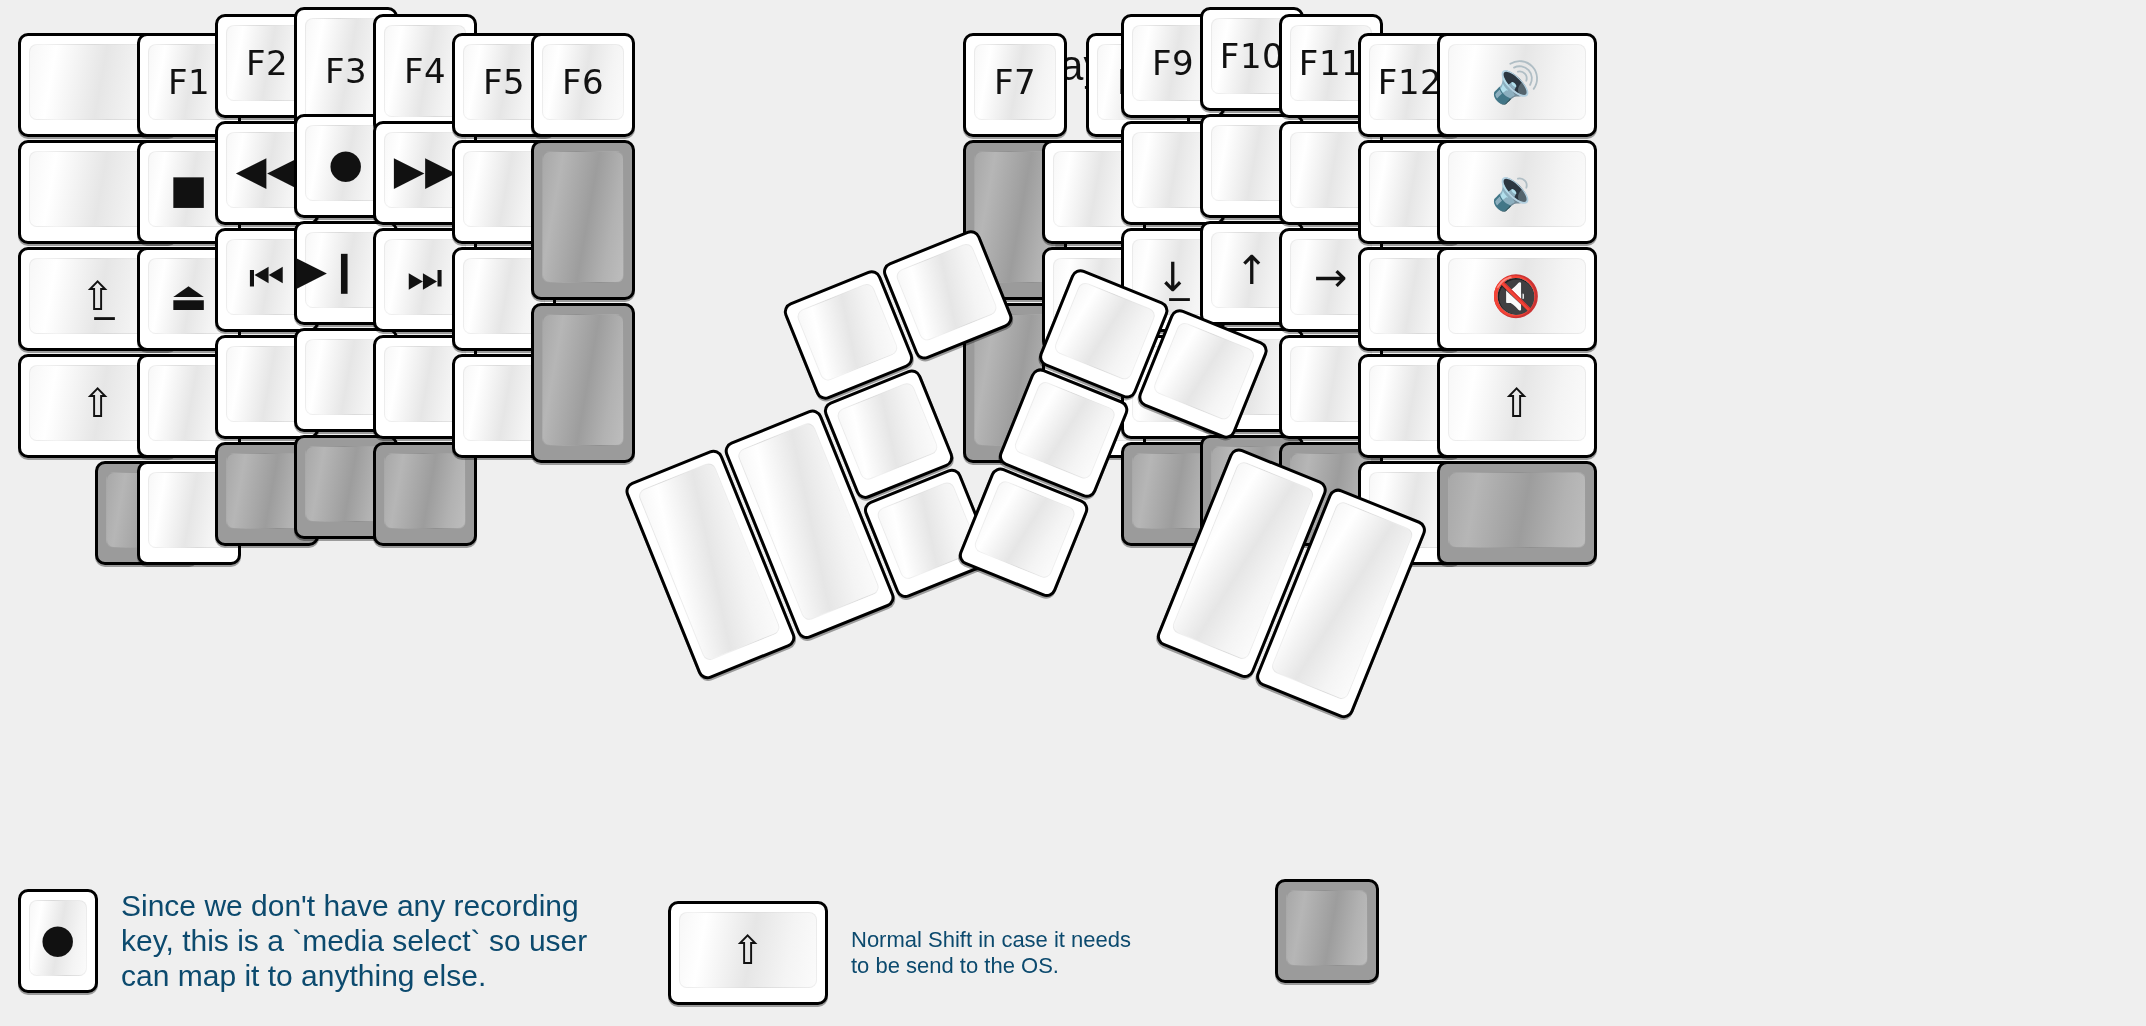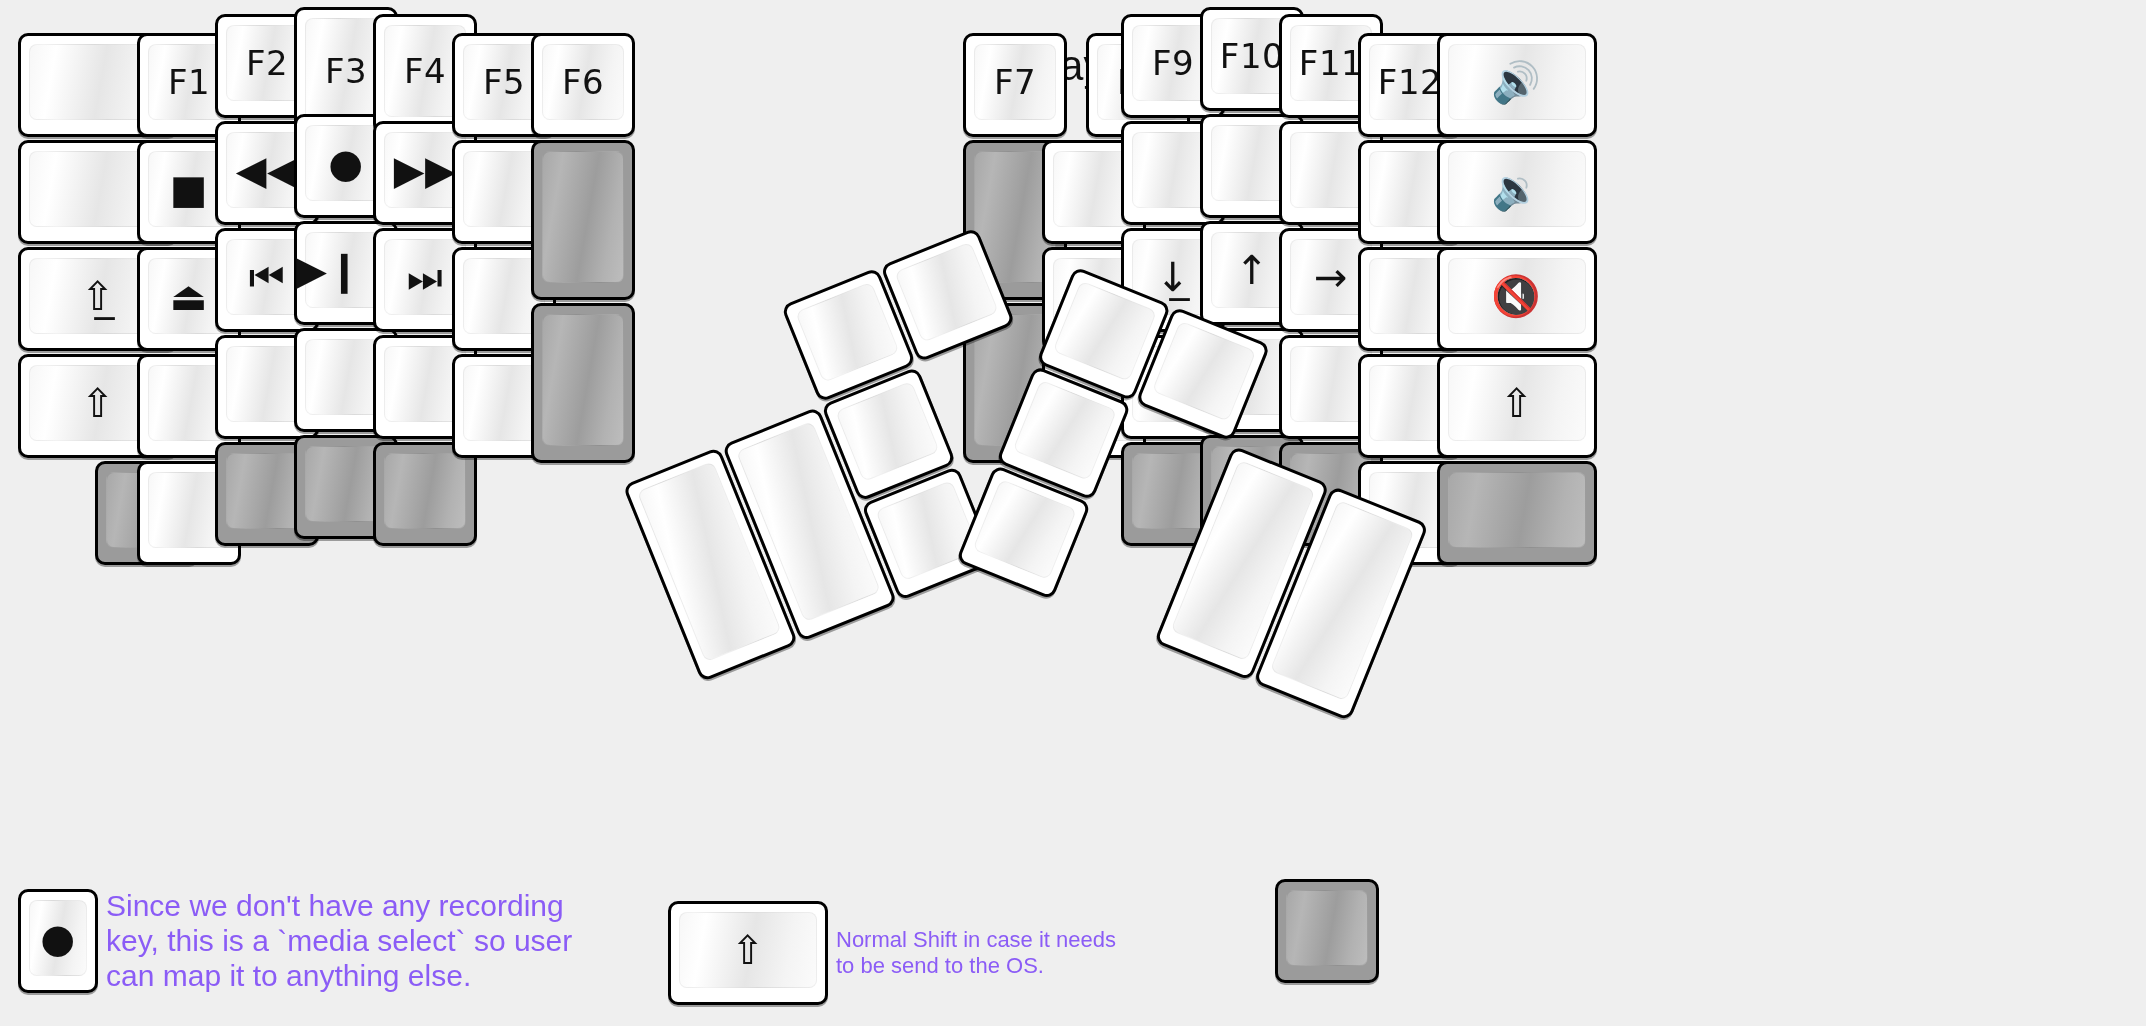--- a/index.html
+++ b/index.html
@@ -59,24 +59,24 @@
   }
 
   
   #legend{
     position:absolute;
     left:0;right:0;bottom:0;height:155px;
   }
   .legend-item{position:absolute;display:flex;align-items:center;}
   .legend-key{position:relative;flex:0 0 auto;}
   .legend-text{
-    margin-left:8px;
+    margin-left:23px;
     font-size:30px;
     line-height:1.16;
-    color:#8b5cf6;
+    color:#0c4a6e;
     white-space:pre-line;
   }
 
   
   .glyph{font-family:"DejaVu Sans", sans-serif;}
 </style>
 </head>
 <body>
 
 <div id="stage">

